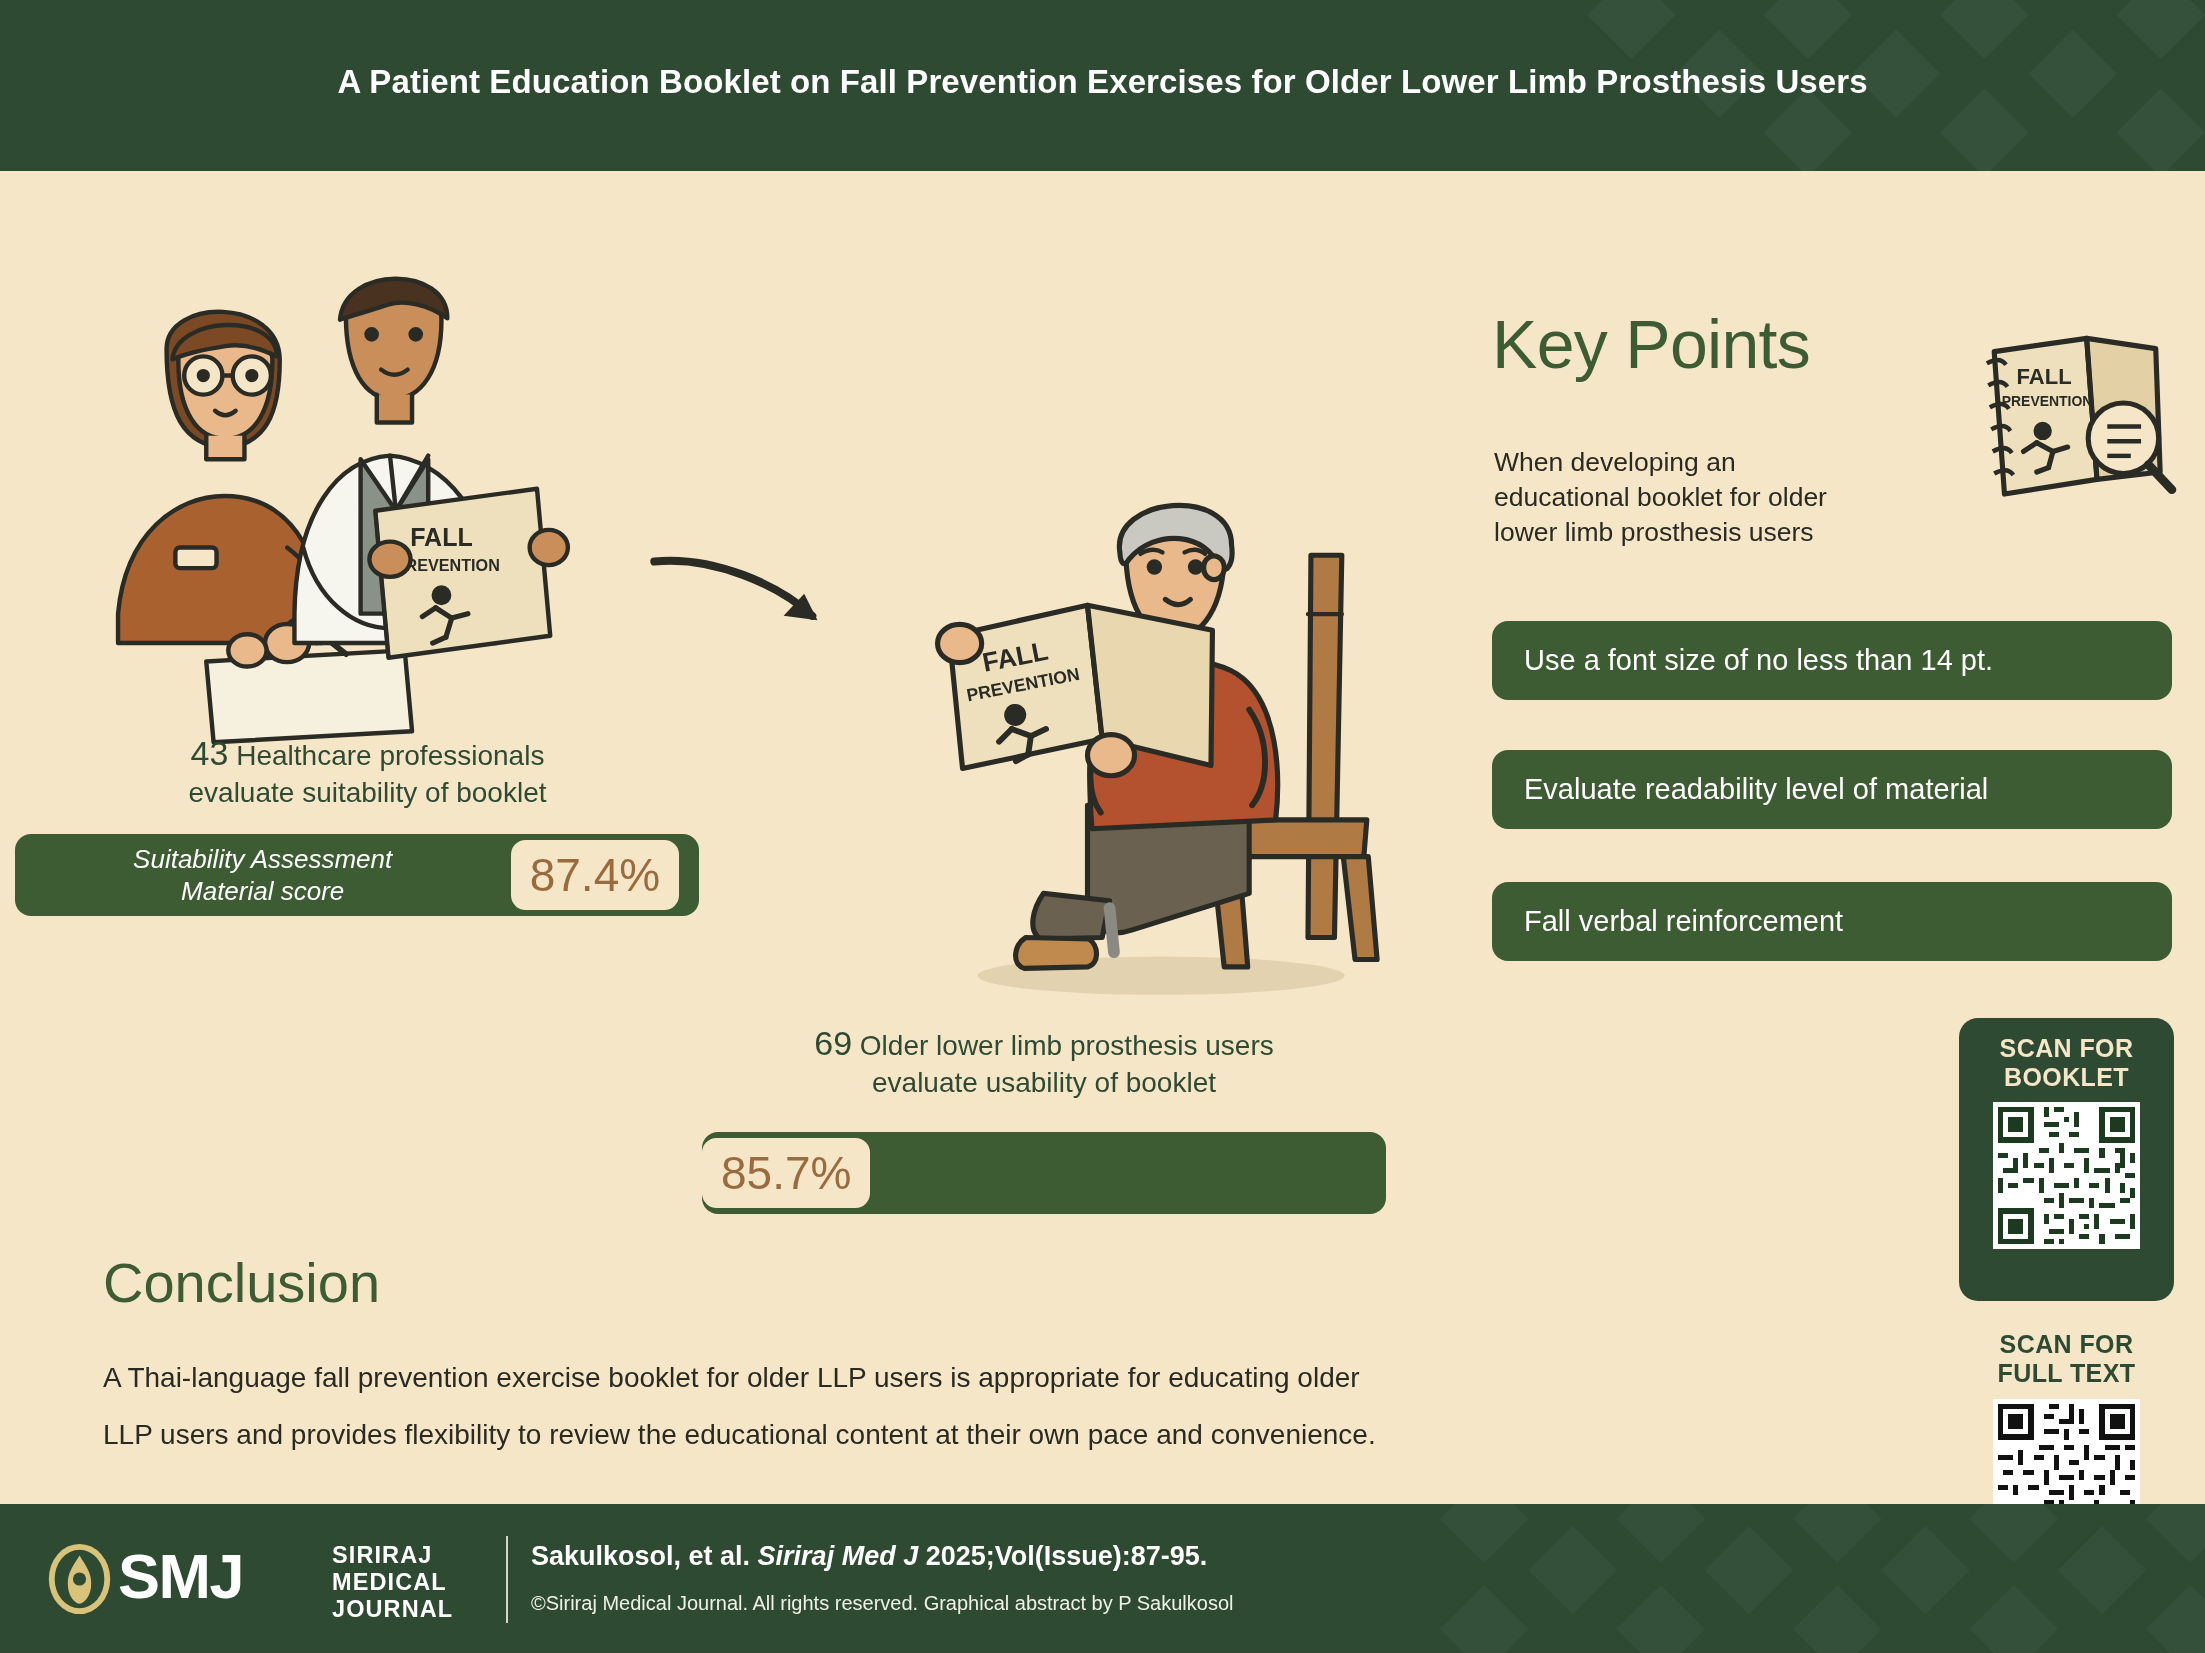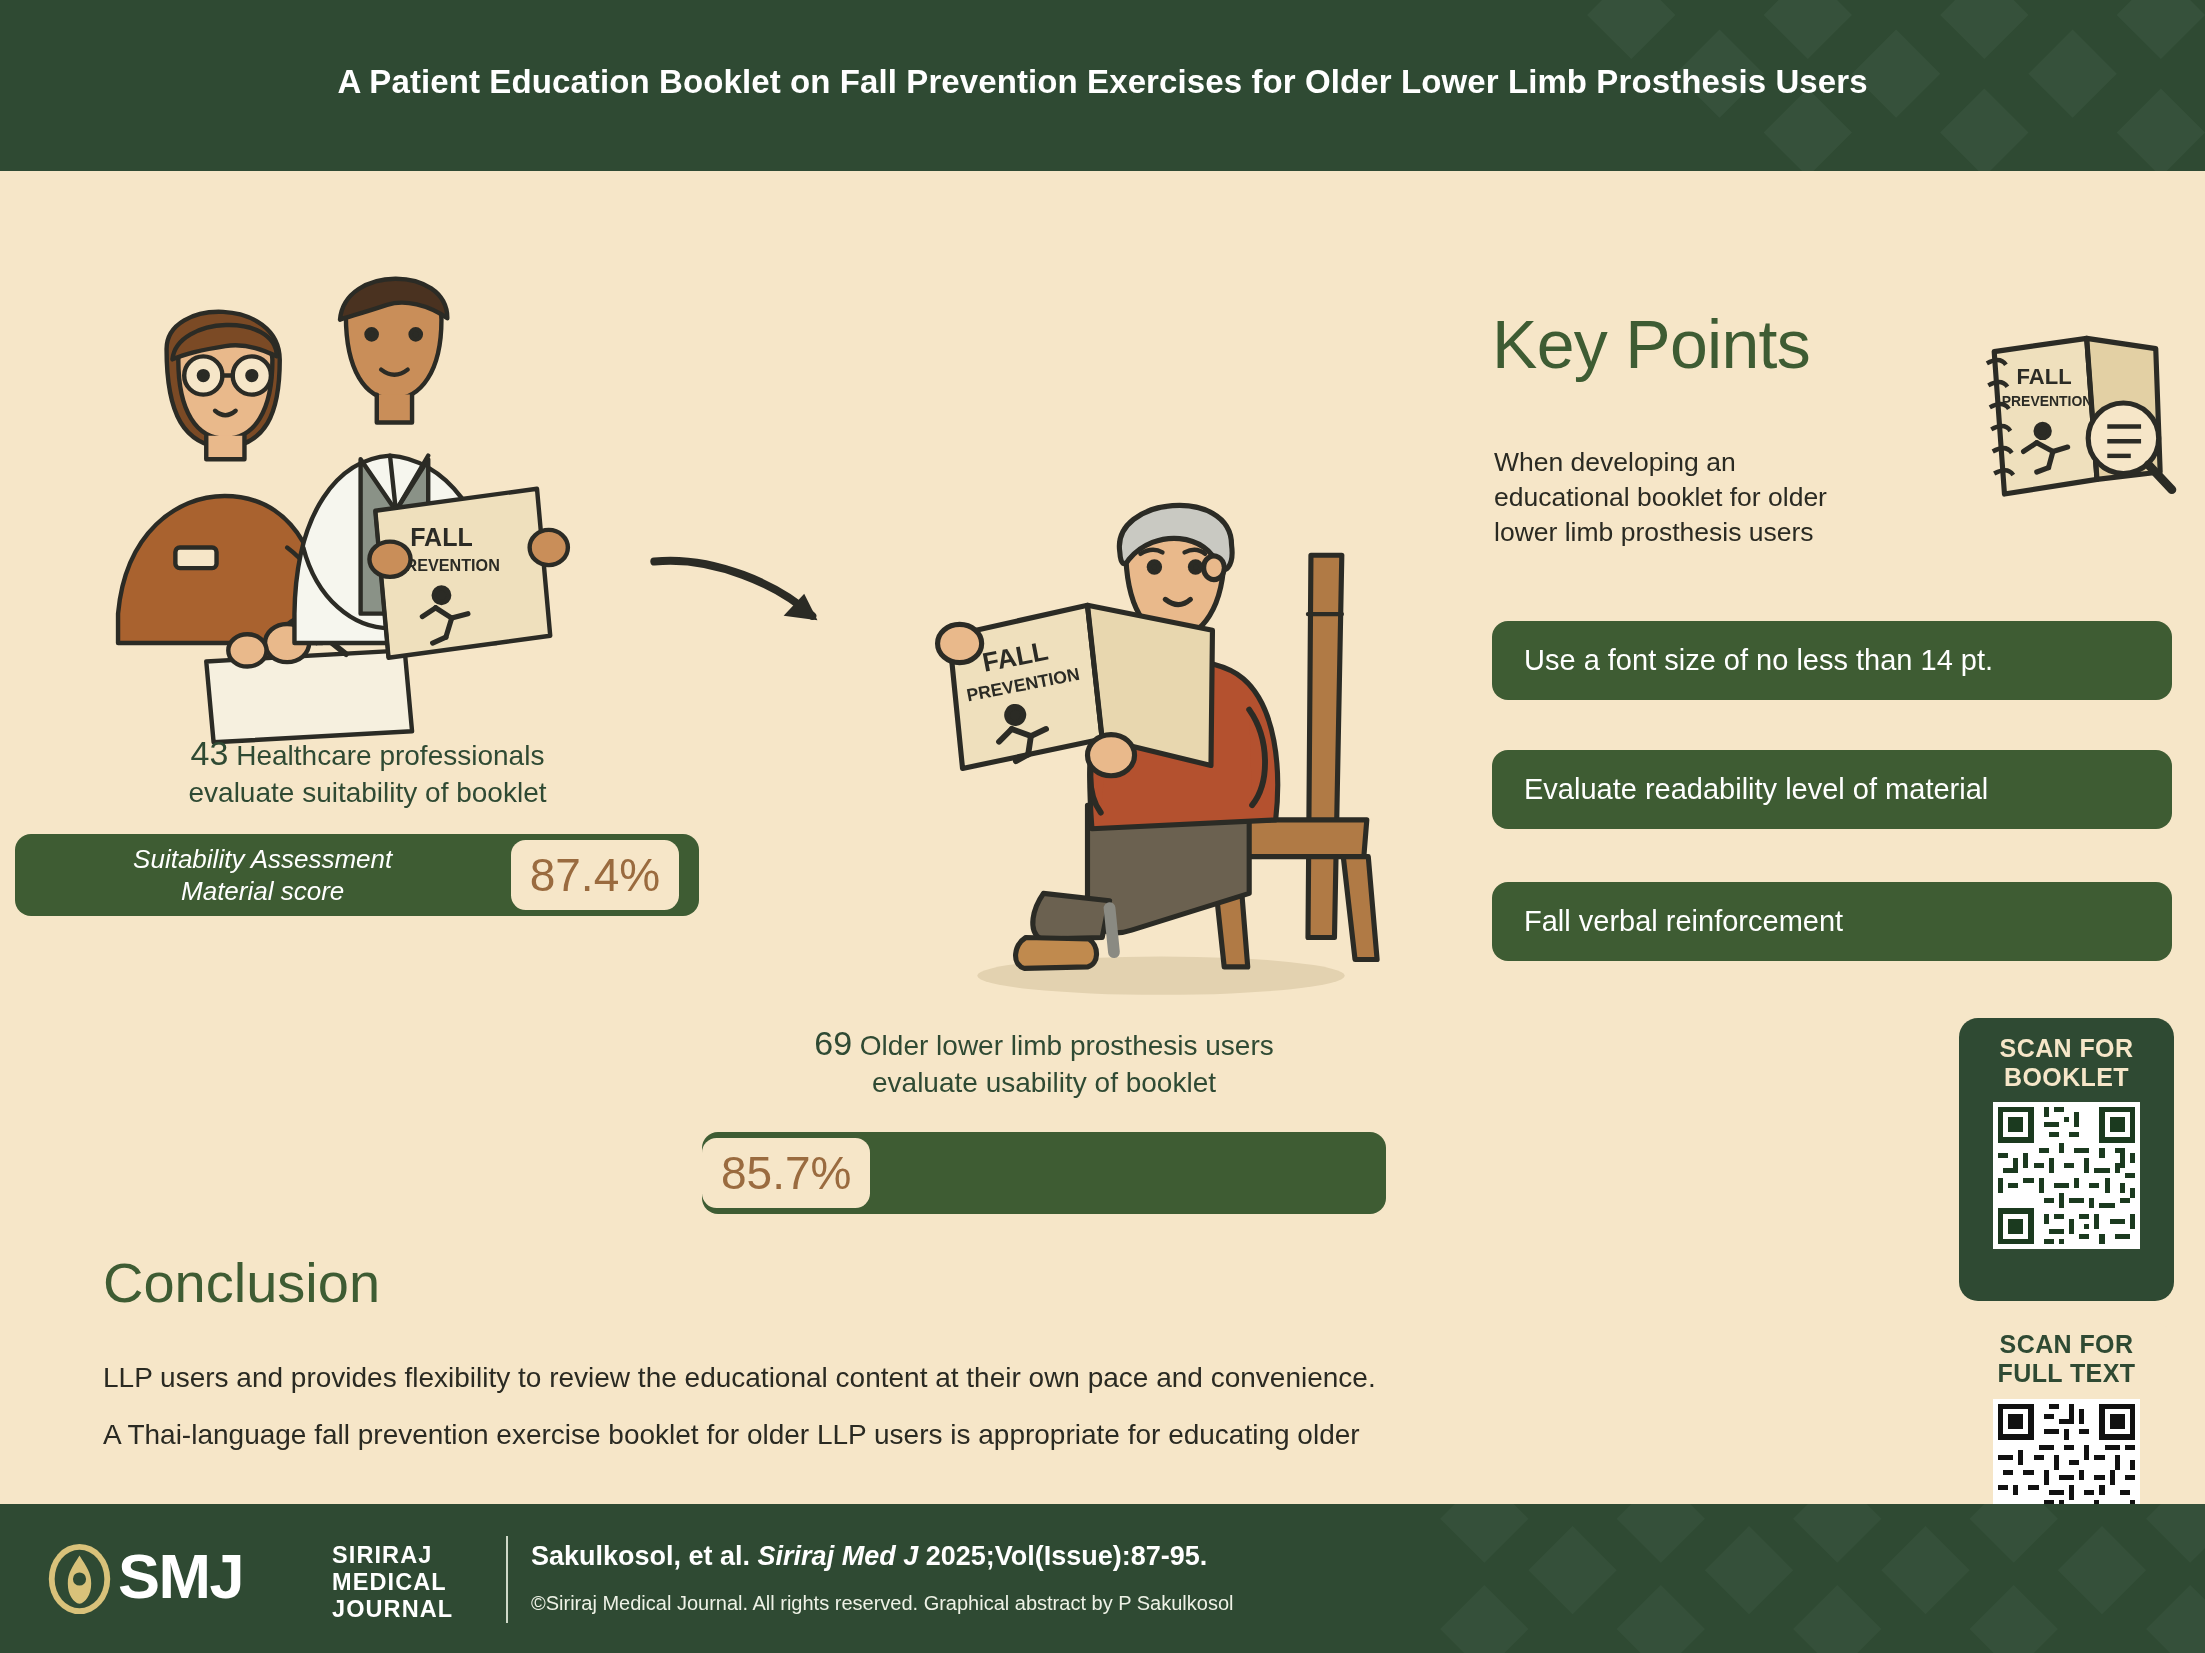--- a/index.html
+++ b/index.html
@@ -586,22 +586,22 @@
         <rect x="21" y="27" width="2" height="1"></rect>
           <rect x="24" y="26" width="1" height="2"></rect>
         <rect x="26" y="27" width="2" height="1"></rect>
           <rect x="13" y="27" width="1" height="1"></rect>
       </g>
     </svg>
   </div>
 
   <div class="conclusion-title">Conclusion</div>
   <div class="conclusion-text">
+    <div>A Thai-language fall prevention exercise booklet for older LLP users is appropriate for educating older</div>
     <div>LLP users and provides flexibility to review the educational content at their own pace and convenience.</div>
-    <div>A Thai-language fall prevention exercise booklet for older LLP users is appropriate for educating older</div>
   </div>
 
   <div class="footer">
     <svg class="footer-pattern" viewBox="0 0 1100 204">
       <g fill="#44604a">
         <path d="M120 -40 l60 60 -60 60 -60-60z"></path>
         <path d="M120 110 l60 60 -60 60 -60-60z"></path>
         <path d="M240 30 l60 60 -60 60 -60-60z"></path>
         <path d="M360 -40 l60 60 -60 60 -60-60z"></path>
         <path d="M360 110 l60 60 -60 60 -60-60z"></path>

